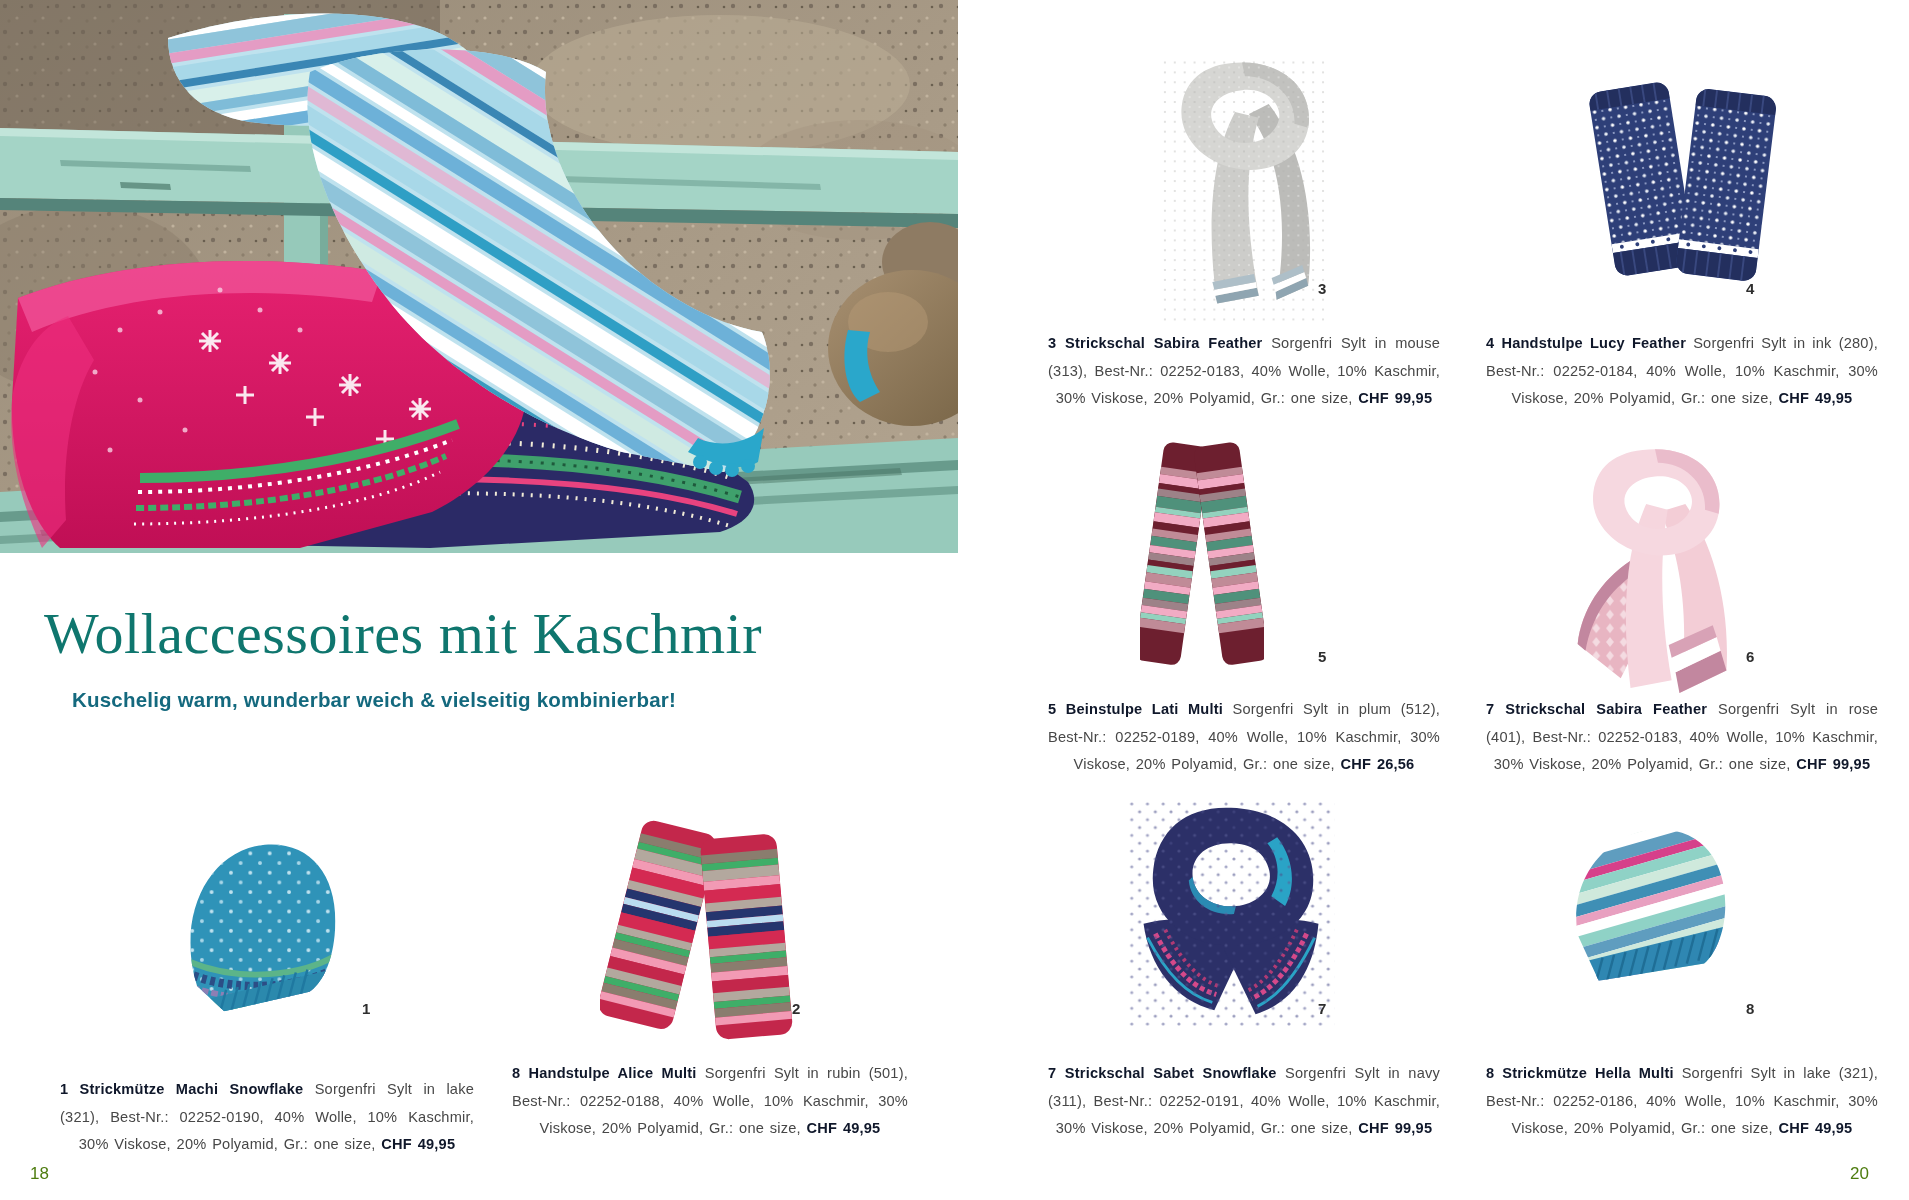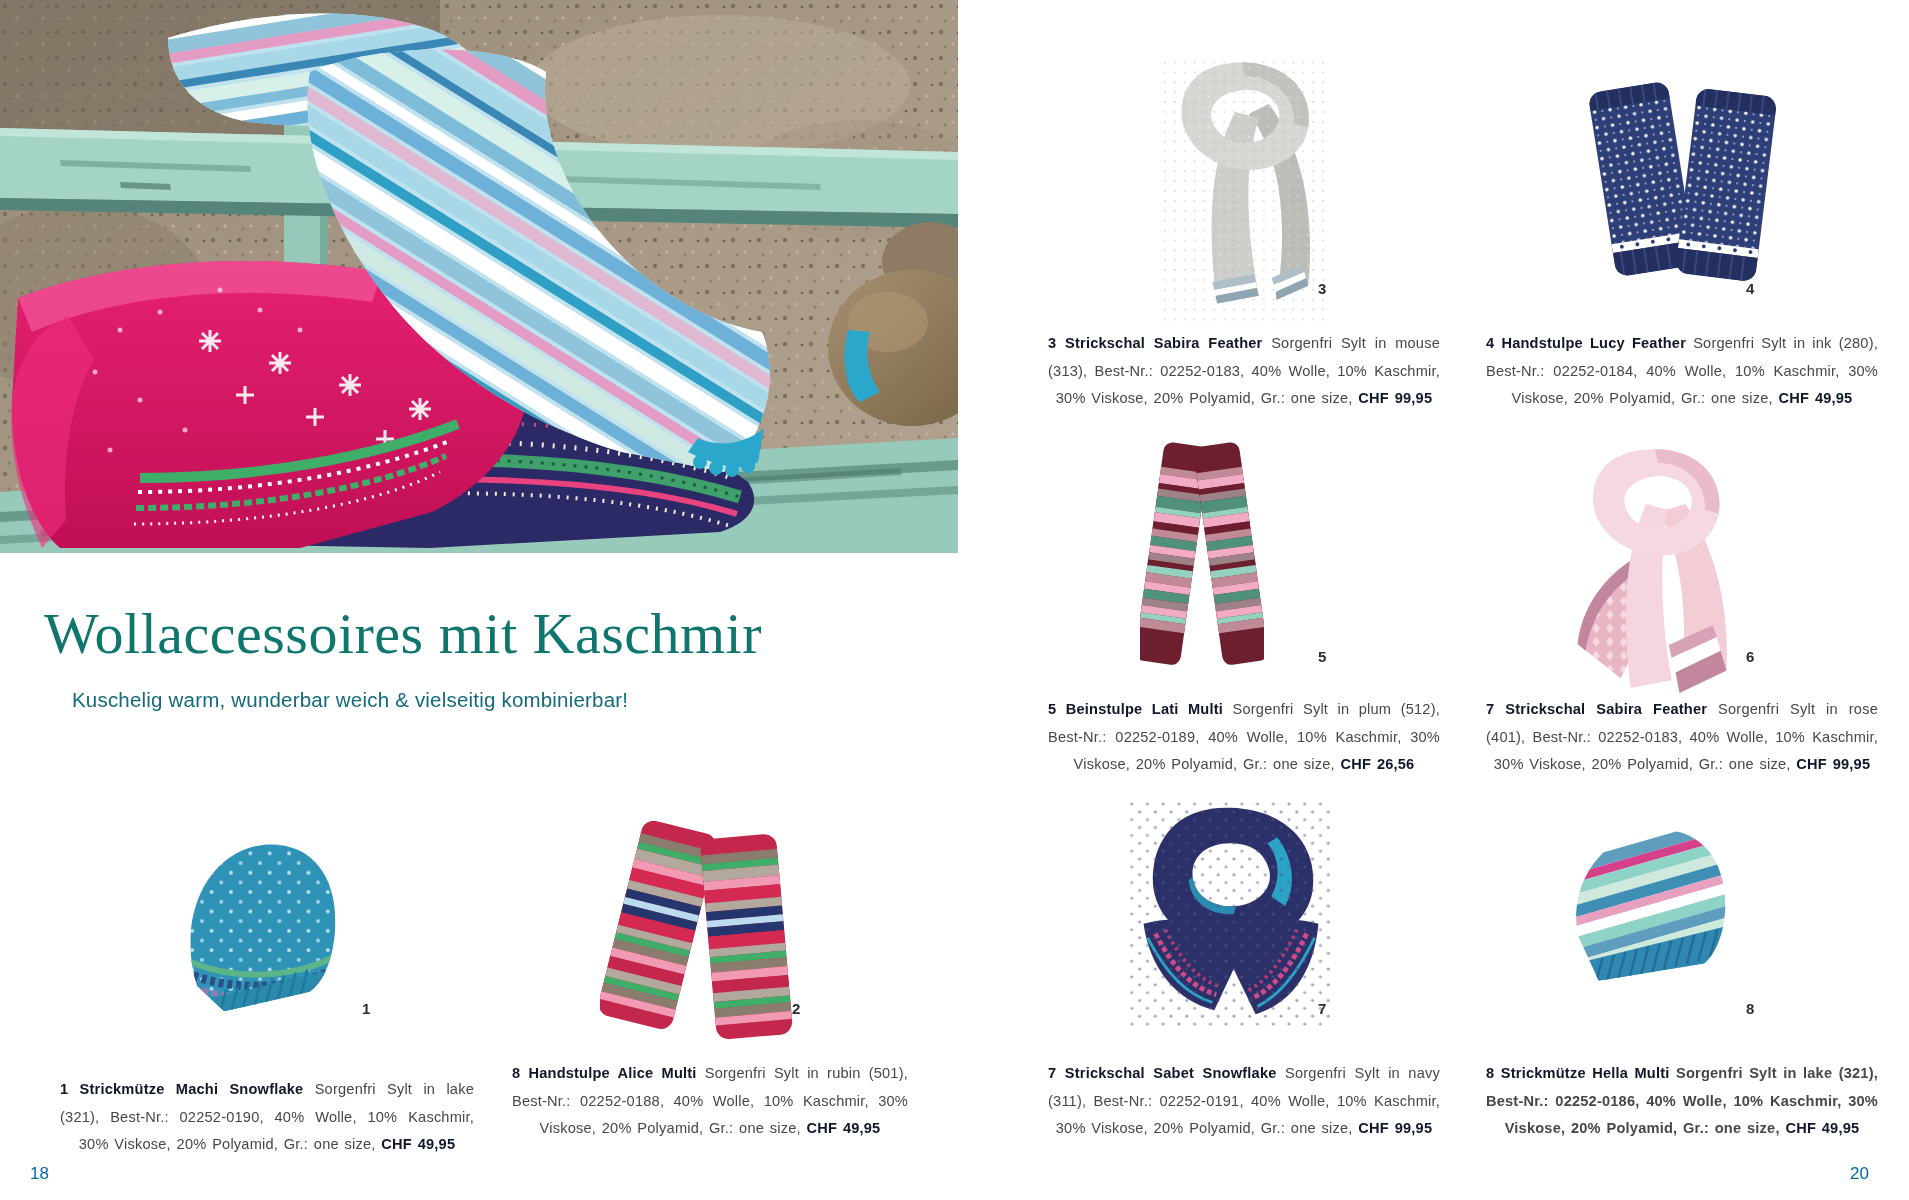--- a/index.html
+++ b/index.html
@@ -1,26 +1,26 @@
 <!DOCTYPE html>
 <html><head>
 <meta charset="utf-8">
 <style>
   html,body{margin:0;padding:0;background:#ffffff;}
   body{width:1909px;height:1200px;position:relative;overflow:hidden;
        font-family:"Liberation Sans",sans-serif;}
   .abs{position:absolute;}
   .page-title{font-family:"Liberation Serif",serif;font-size:58px;font-weight:400;
       color:#0f766e;letter-spacing:.5px;white-space:nowrap;}
-  .page-subtitle{font-size:20.5px;font-weight:400;color:#14697e;white-space:nowrap;letter-spacing:.2px;}
+  .page-subtitle{font-size:20.5px;font-weight:700;color:#14697e;white-space:nowrap;letter-spacing:.2px;}
   .prod-num{font-size:15px;font-weight:700;color:#2e2e2e;}
   .desc{font-size:14.6px;line-height:27.5px;color:#474747;text-align:justify;
         text-align-last:center;letter-spacing:.2px;word-spacing:1.5px;}
   .desc b{color:#0f172a;}
-  .pagenum{font-size:17px;color:#0369a1;}
+  .pagenum{font-size:17px;color:#4d7c0f;}
   svg{display:block;}
 </style>
 </head>
 <body>
 
 <div class="abs" style="left:0;top:0;width:958px;height:553px;">
 <svg width="958" height="553" viewBox="0 0 958 553">
   <defs>
     <linearGradient id="wallg" x1="0" y1="0" x2="1" y2="1">
       <stop offset="0" stop-color="#978a77"></stop>
@@ -484,20 +484,20 @@
 <div class="abs desc" style="left:1486px;top:696px;width:392px;">
   <b>7 Strickschal Sabira Feather</b>
   <span>Sorgenfri Sylt in rose (401), Best-Nr.: 02252-0183, 40% Wolle, 10% Kaschmir, 30% Viskose, 20% Polyamid, Gr.: one size,</span>
   <b>CHF 99,95</b>
 </div>
 <div class="abs desc" style="left:1048px;top:1060px;width:392px;">
   <b>7 Strickschal Sabet Snowflake</b>
   <span>Sorgenfri Sylt in navy (311), Best-Nr.: 02252-0191, 40% Wolle, 10% Kaschmir, 30% Viskose, 20% Polyamid, Gr.: one size,</span>
   <b>CHF 99,95</b>
 </div>
-<div class="abs desc" style="left:1486px;top:1060px;width:392px;font-weight:bold;">
+<div class="abs desc" style="left:1486px;top:1060px;width:392px;">
   <b>8 Strickmütze Hella Multi</b>
   <span>Sorgenfri Sylt in lake (321), Best-Nr.: 02252-0186, 40% Wolle, 10% Kaschmir, 30% Viskose, 20% Polyamid, Gr.: one size,</span>
   <b>CHF 49,95</b>
 </div>
 
 <div class="abs pagenum" style="left:30px;top:1164px;">18</div>
 <div class="abs pagenum" style="left:1850px;top:1164px;">20</div>
 
 </body></html>

